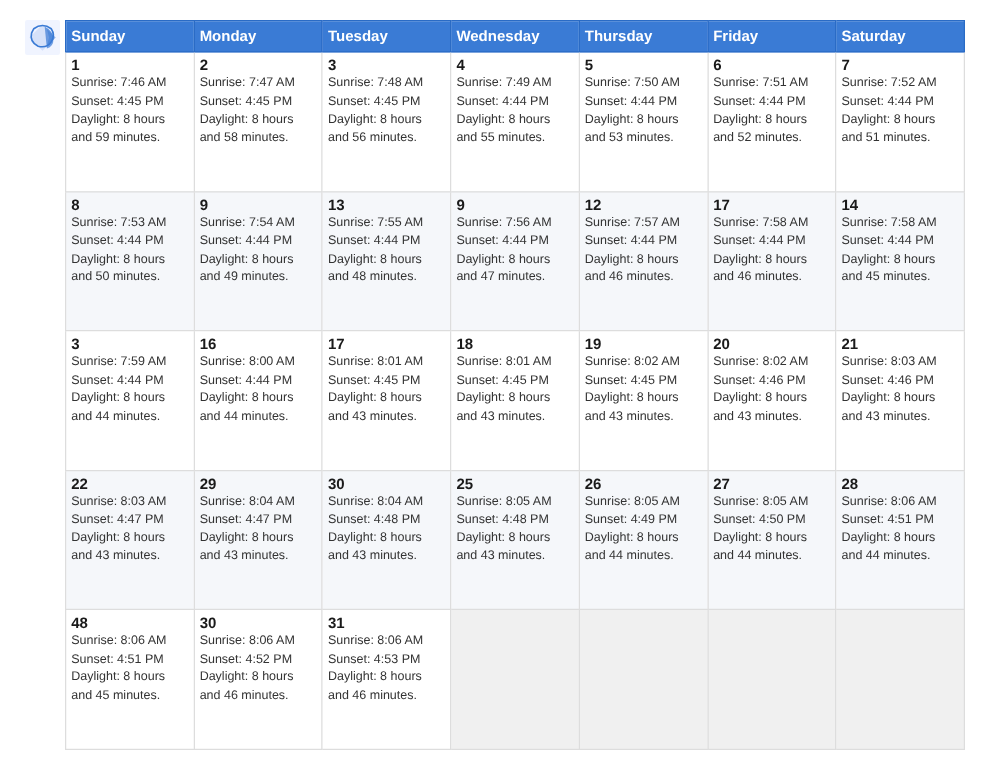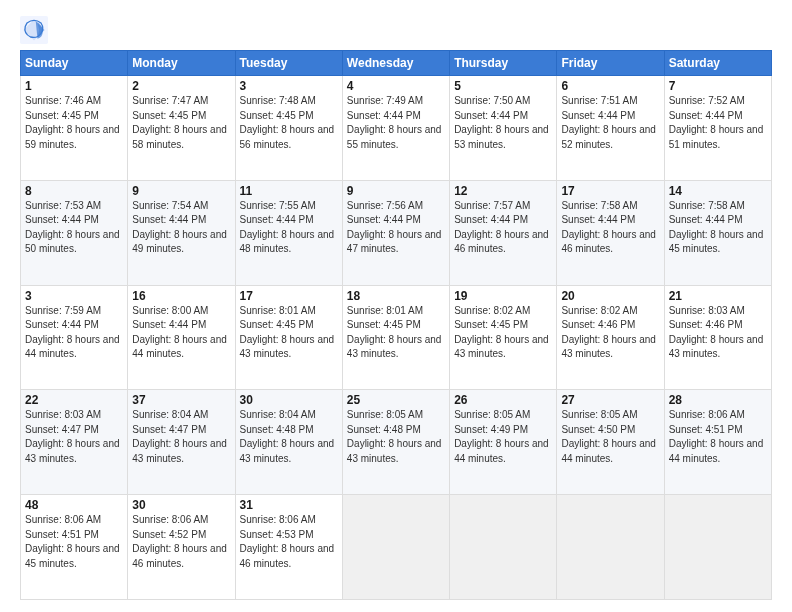--- a/index.html
+++ b/index.html
@@ -8,21 +8,21 @@
       background: #fff;
       width: 792px;
       height: 612px;
       overflow: hidden;
     }
     .page {
       width: 792px;
       height: 612px;
       padding: 16px 20px 12px 20px;
       display: flex;
-      flex-direction: column;
+      flex-direction: row;
     }
     .header {
       display: flex;
       align-items: flex-start;
       justify-content: space-between;
       margin-bottom: 6px;
     }
     .logo {
       display: flex;
       align-items: center;
@@ -168,21 +168,21 @@
         <tr>
           <td>
             <span class="day-num">8</span>
             <div class="day-info">Sunrise: 7:53 AM<br>Sunset: 4:44 PM<br>Daylight: 8 hours and 50 minutes.</div>
           </td>
           <td>
             <span class="day-num">9</span>
             <div class="day-info">Sunrise: 7:54 AM<br>Sunset: 4:44 PM<br>Daylight: 8 hours and 49 minutes.</div>
           </td>
           <td>
-            <span class="day-num">11</span>
+            <span class="day-num">13</span>
             <div class="day-info">Sunrise: 7:55 AM<br>Sunset: 4:44 PM<br>Daylight: 8 hours and 48 minutes.</div>
           </td>
           <td>
             <span class="day-num">9</span>
             <div class="day-info">Sunrise: 7:56 AM<br>Sunset: 4:44 PM<br>Daylight: 8 hours and 47 minutes.</div>
           </td>
           <td>
             <span class="day-num">12</span>
             <div class="day-info">Sunrise: 7:57 AM<br>Sunset: 4:44 PM<br>Daylight: 8 hours and 46 minutes.</div>
           </td>
@@ -224,21 +224,21 @@
             <span class="day-num">21</span>
             <div class="day-info">Sunrise: 8:03 AM<br>Sunset: 4:46 PM<br>Daylight: 8 hours and 43 minutes.</div>
           </td>
         </tr>
         <tr>
           <td>
             <span class="day-num">22</span>
             <div class="day-info">Sunrise: 8:03 AM<br>Sunset: 4:47 PM<br>Daylight: 8 hours and 43 minutes.</div>
           </td>
           <td>
-            <span class="day-num">37</span>
+            <span class="day-num">29</span>
             <div class="day-info">Sunrise: 8:04 AM<br>Sunset: 4:47 PM<br>Daylight: 8 hours and 43 minutes.</div>
           </td>
           <td>
             <span class="day-num">30</span>
             <div class="day-info">Sunrise: 8:04 AM<br>Sunset: 4:48 PM<br>Daylight: 8 hours and 43 minutes.</div>
           </td>
           <td>
             <span class="day-num">25</span>
             <div class="day-info">Sunrise: 8:05 AM<br>Sunset: 4:48 PM<br>Daylight: 8 hours and 43 minutes.</div>
           </td>

